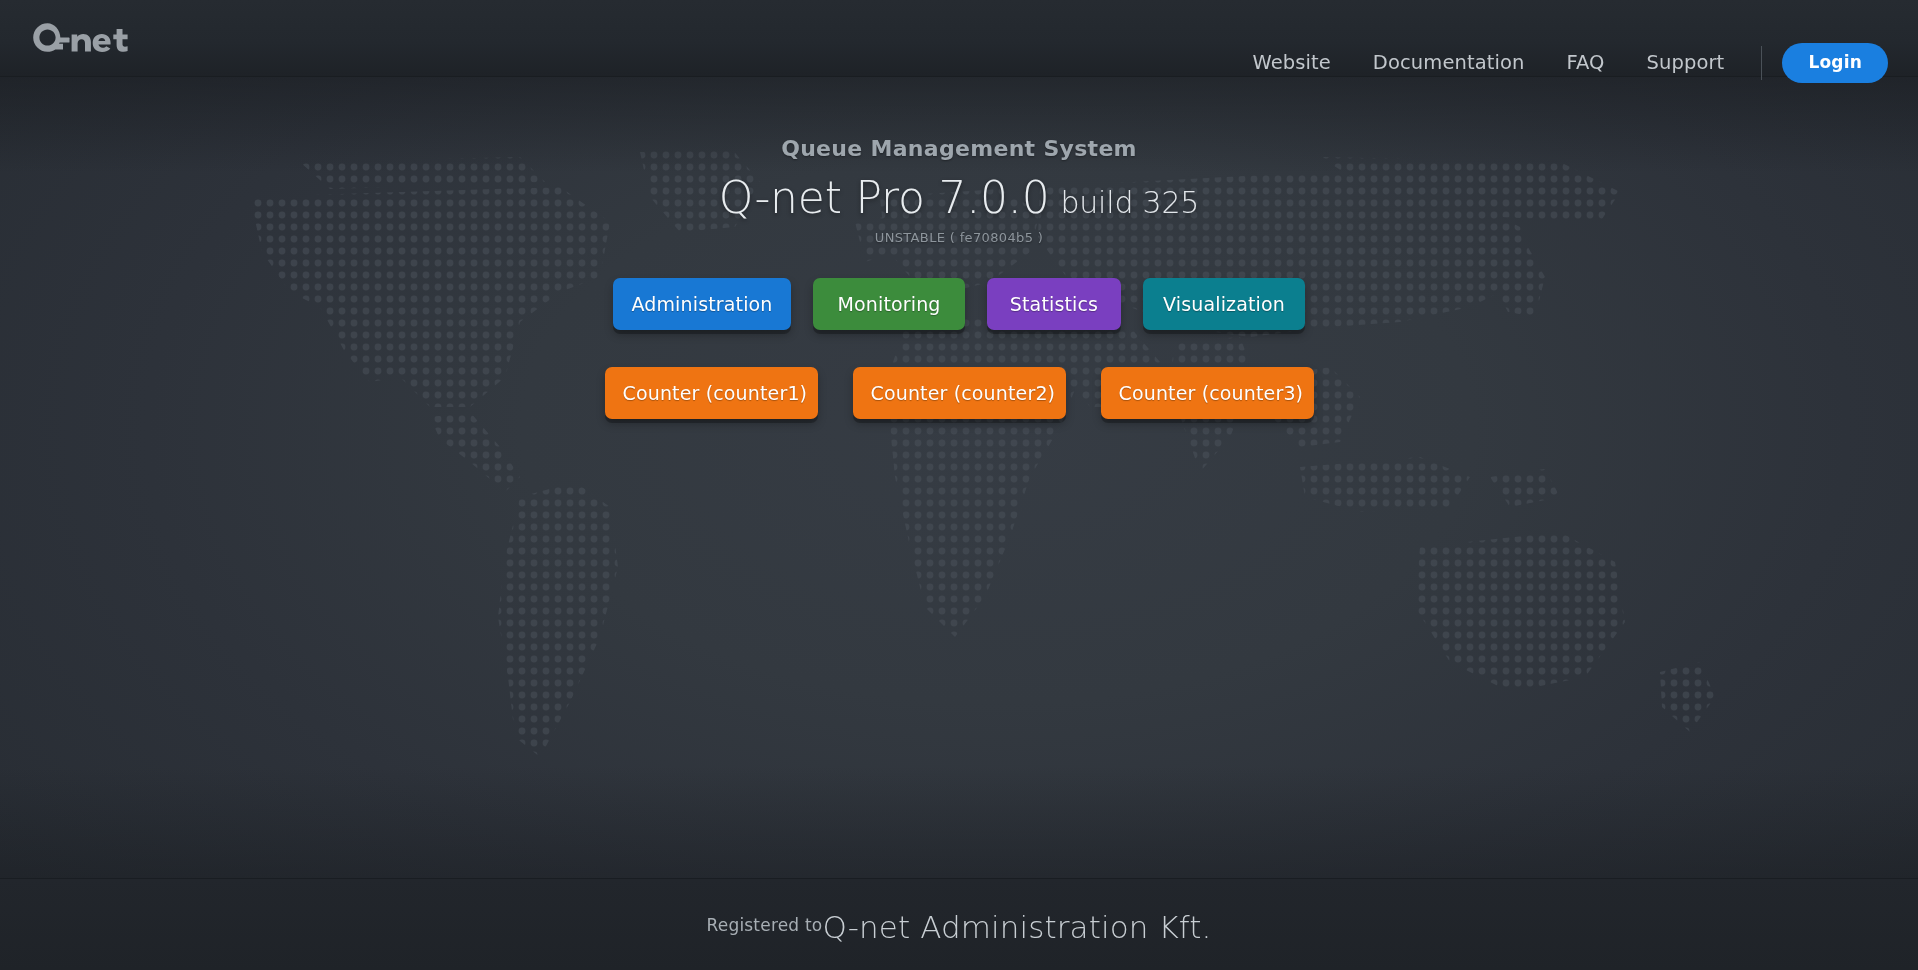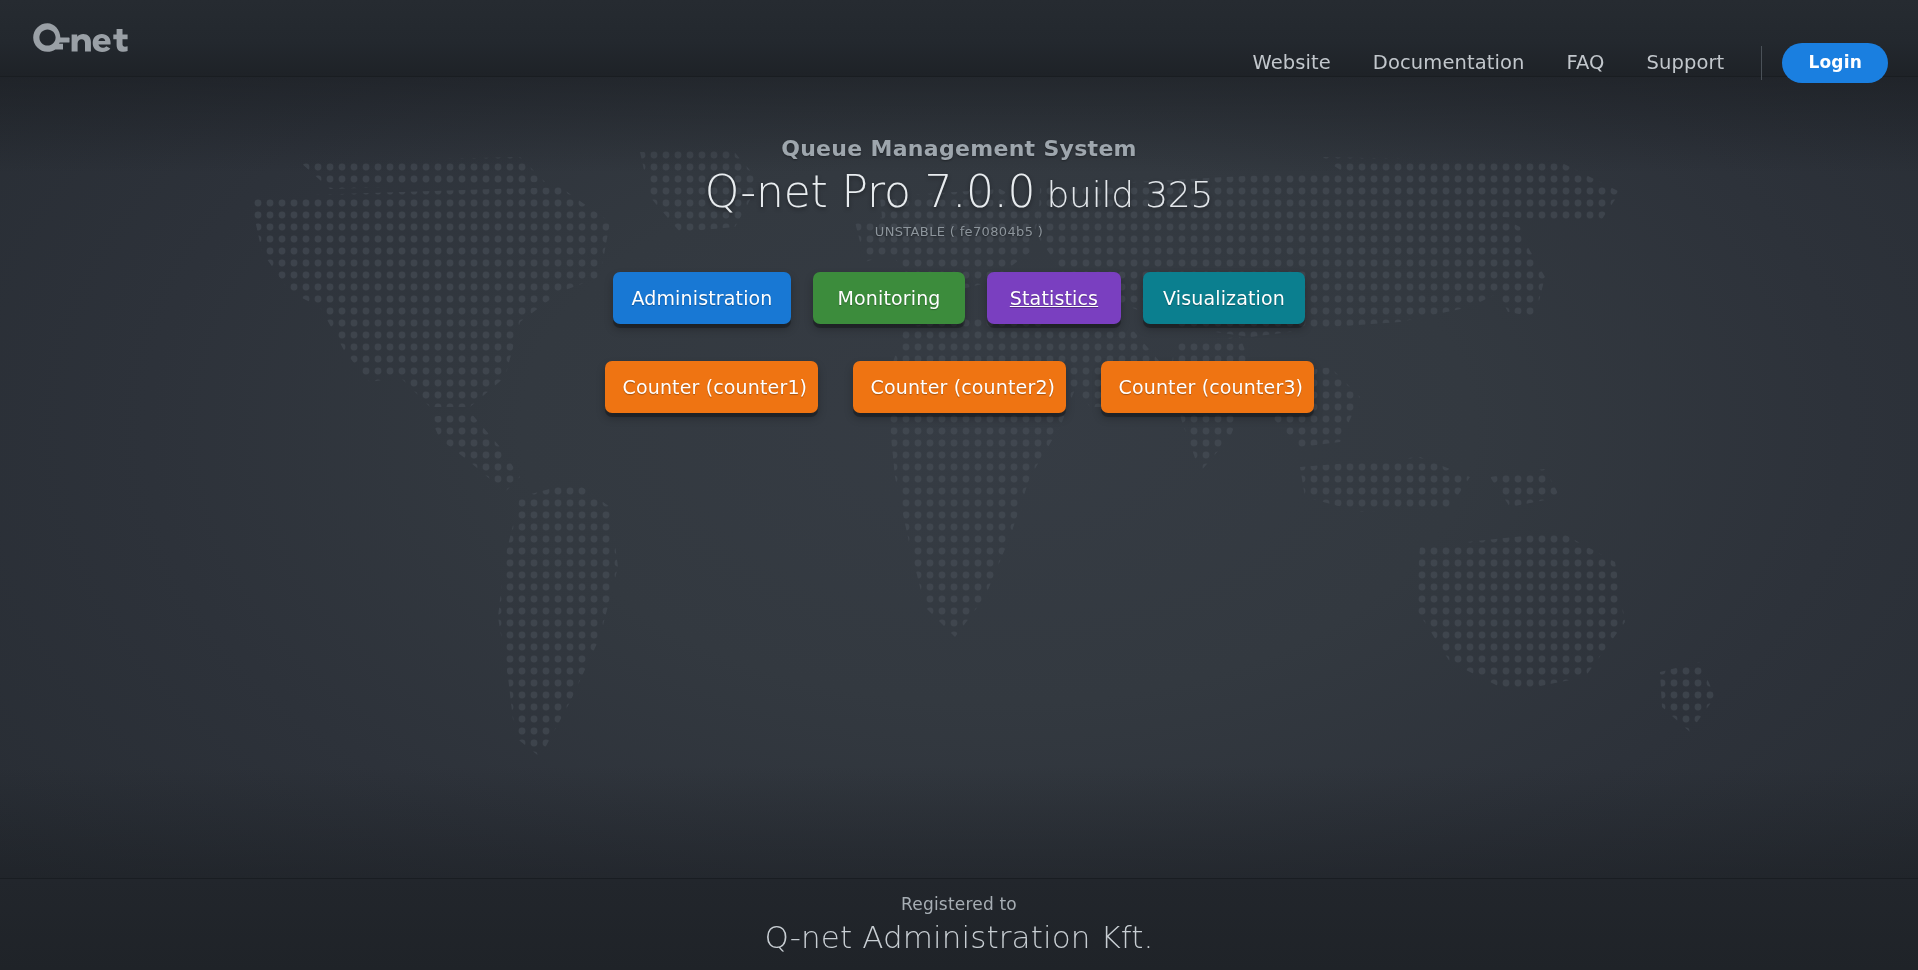--- a/index.html
+++ b/index.html
@@ -132,34 +132,34 @@
   .subtitle {
     margin-top: 59px;
     color: #9ea6ad;
     font-size: 22px;
     font-weight: 700;
     letter-spacing: 0.3px;
     text-shadow: 0 1px 2px rgba(0,0,0,0.35);
   }
 
   .title {
-    margin-top: 8px;
+    margin-top: 14px;
     color: #e8ecef;
     font-size: 44px;
     font-weight: 300;
     line-height: 1.05;
     letter-spacing: -0.2px;
     text-shadow: 0 2px 4px rgba(0,0,0,0.4);
     display: flex;
     align-items: baseline;
     gap: 0px;
   }
   .title .prod { font-size: 44px; font-weight: 300; }
   .title .build {
-    font-size: 36px;
+    font-size: 30px;
     font-weight: 300;
     margin-left: 11px;
     color: #e2e6ea;
   }
 
   .buildhash {
     margin-top: 9px;
     color: #8d959c;
     font-size: 13px;
     letter-spacing: 0.35px;
@@ -187,34 +187,33 @@
     cursor: pointer;
     letter-spacing: 0.15px;
     white-space: nowrap;
     text-shadow: 0 1px 1px rgba(0,0,0,0.30);
     box-shadow: 0 4px 0 0 rgba(0,0,0,0.26), 0 5px 9px rgba(0,0,0,0.26);
     transition: filter .12s ease;
   }
 
   .w-admin  { width: 178px; }
   .w-moni   { width: 152px; }
-  .w-stat   { width: 134px; text-decoration: underline; }
+  .w-stat   { width: 134px; }
   .w-visu   { width: 162px; }
   .w-count  { width: 213px; }
 
   
   .footer {
     position: absolute;
     left: 0; bottom: 0;
     width: 1918px;
     height: 92px;
     background: linear-gradient(180deg, #22262c 0%, #1f2328 100%);
     border-top: 1px solid #191d22;
     display: flex;
-    flex-direction: column;
     align-items: center;
     justify-content: center;
     z-index: 20;
   }
   .footer-label {
     color: #a7aeb4;
     font-size: 17px;
     font-weight: 400;
     letter-spacing: 0.2px;
   }

